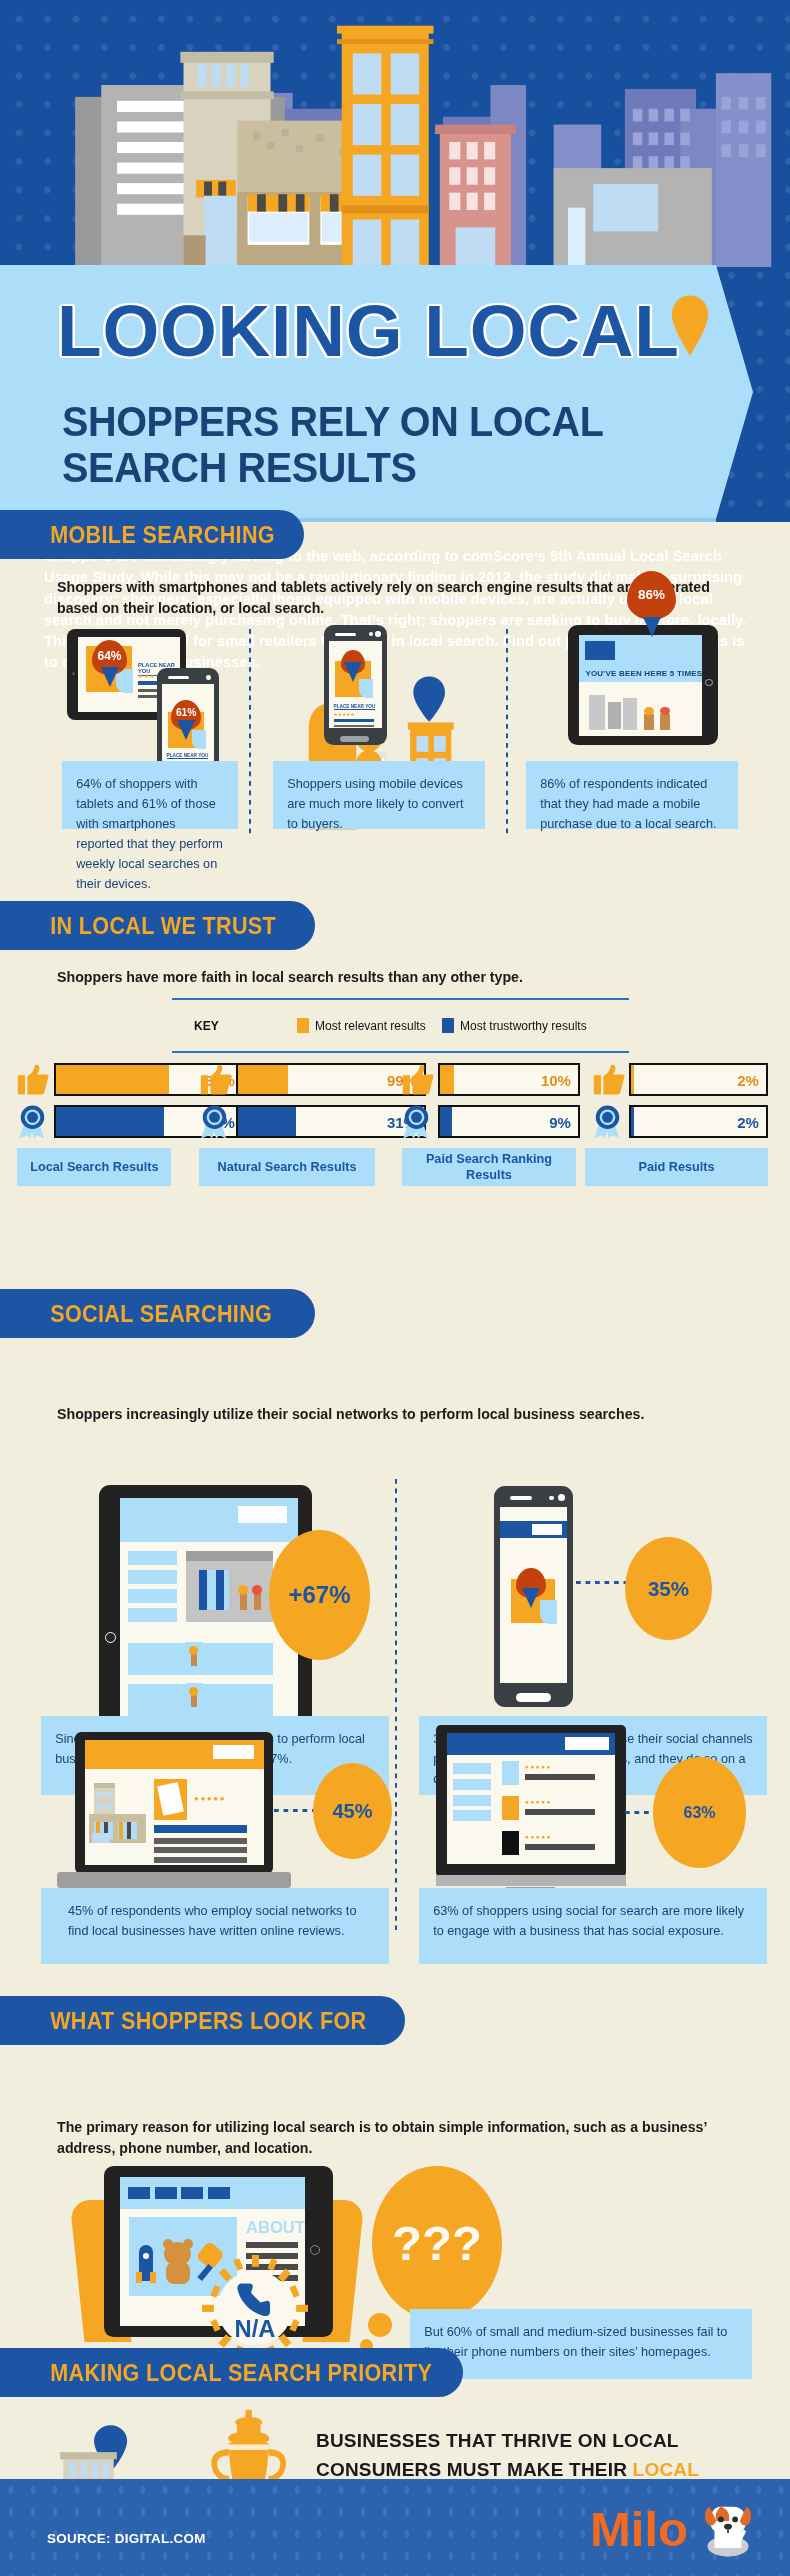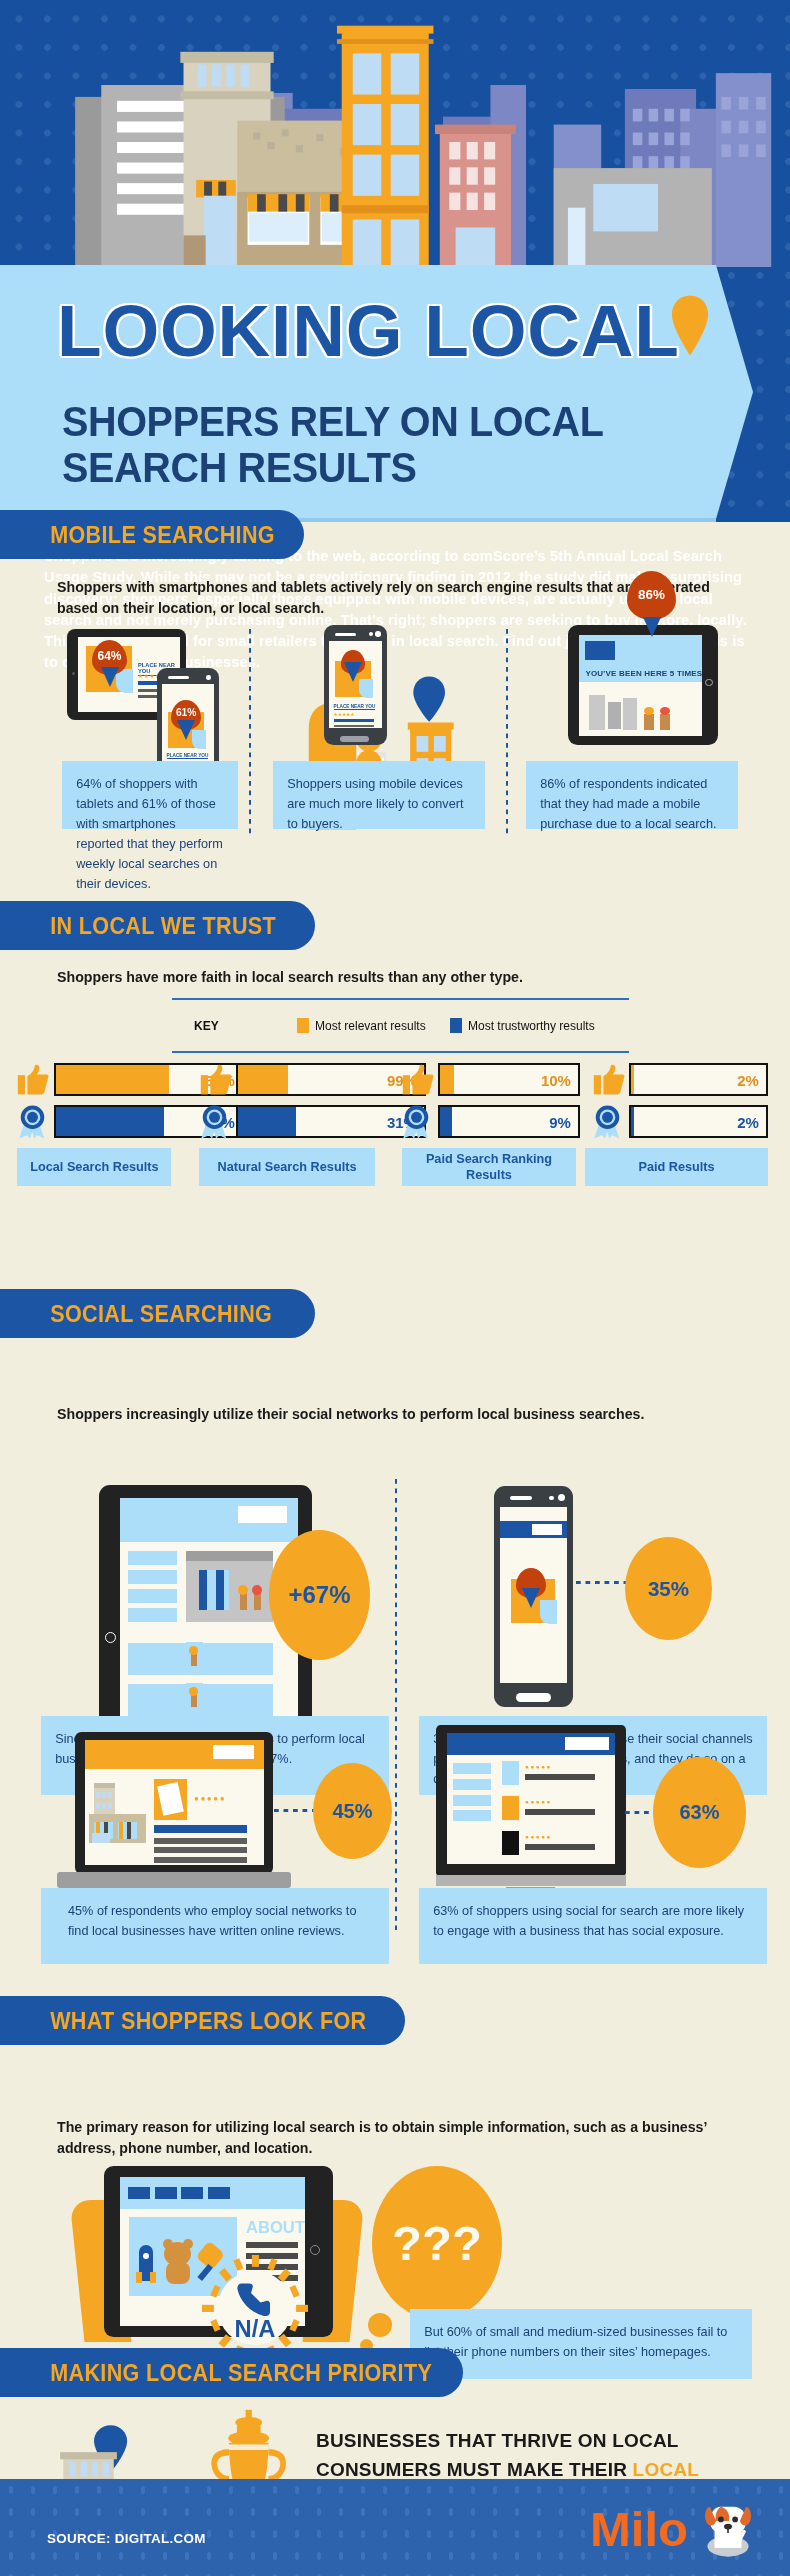--- a/index.html
+++ b/index.html
@@ -376,21 +376,21 @@
     <span>IN LOCAL WE TRUST</span>
   </div>
   <div class="sec-sub" style="top:967px;width:680px;">Shoppers have more faith in local search results than any other type.</div>
 
   <div class="keybox" style="left:172px;top:998px;width:457px;height:55px;">
     <span class="k" style="margin-left:22px;">KEY</span>
     <span style="display:flex;align-items:center;margin-left:78px;">
       <i class="sw" style="background:#F5A623;"></i>
       <span class="k" style="font-weight:normal;">Most relevant results</span>
     </span>
-    <span style="display:flex;align-items:flex-end;margin-left:24px;">
+    <span style="display:flex;align-items:flex-end;margin-left:16px;">
       <i class="sw" style="background:#1B55A3;"></i>
       <span class="k" style="font-weight:normal;">Most trustworthy results</span>
     </span>
   </div>
 
   <div>
     <svg style="position:absolute;left:17.4px;top:1064px;width:32px;height:32px;" viewBox="0 0 40 40">
       <rect x="1" y="14" width="9" height="24" fill="#F5A623"></rect>
       <path d="M13 38 L13 15 C13 15 21 11 22 3 C22 0 28 0 28 5 C28 9 25 13 25 13 L37 13 C39 13 40 15 39 17 L34 36 C33.5 37.5 32 38 31 38 Z" fill="#F5A623"></path>
     </svg>
@@ -590,21 +590,21 @@
       <div style="position:absolute;left:89px;top:73px;color:#F5A623;font-size:6.3px;letter-spacing:1.6px;">●●●●●</div>
       <div style="position:absolute;left:89px;top:84px;width:70px;height:6.3px;background:#4A4A4A;"></div>
       <div style="position:absolute;left:66px;top:106px;width:17.4px;height:24px;background:#111;"></div>
       <div style="position:absolute;left:89px;top:108px;color:#F5A623;font-size:6.3px;letter-spacing:1.6px;">●●●●●</div>
       <div style="position:absolute;left:89px;top:119px;width:70px;height:6.3px;background:#4A4A4A;"></div>
     </div>
     <div style="position:absolute;left:436px;top:1875px;width:190px;height:11px;background:#B3B3B3;"></div>
     <div style="position:absolute;left:506px;top:1887px;width:49px;height:22px;background:#9E9E9E;"></div>
     <div style="position:absolute;left:481px;top:1907px;width:100px;height:12.7px;background:#B3B3B3;border-radius:3.2px;"></div>
     <div class="hdash" style="left:625px;top:1811px;width:49px;"></div>
-    <div class="bub" style="left:653px;top:1757px;width:93px;height:111px;font-size:20px;">63%</div>
+    <div class="bub" style="left:653px;top:1757px;width:93px;height:111px;font-size:16px;">63%</div>
   </div>
 
   <div class="cap" style="left:41px;top:1888px;width:348px;height:76px;padding-left:27px;">45% of respondents who employ social networks to find local businesses have written online reviews.</div>
   <div class="cap" style="left:419px;top:1888px;width:348px;height:76px;">63% of shoppers using social for search are more likely to engage with a business that has social exposure.</div>
 
   <div class="sec-head" style="top:1996px;width:405px;">
     <span>WHAT SHOPPERS LOOK FOR</span>
   </div>
   <div class="sec-sub" style="top:2117px;width:696px;">The primary reason for utilizing local search is to obtain simple information, such as a business’ address, phone number, and location.</div>
 

